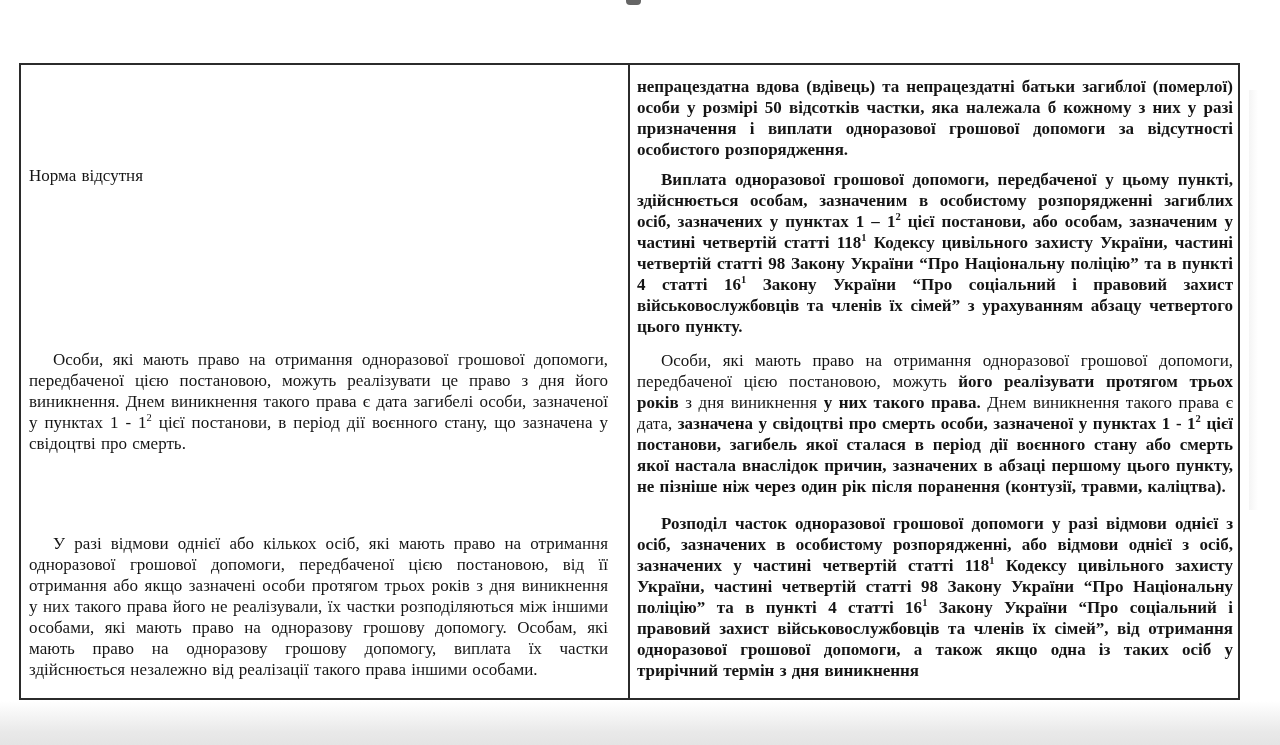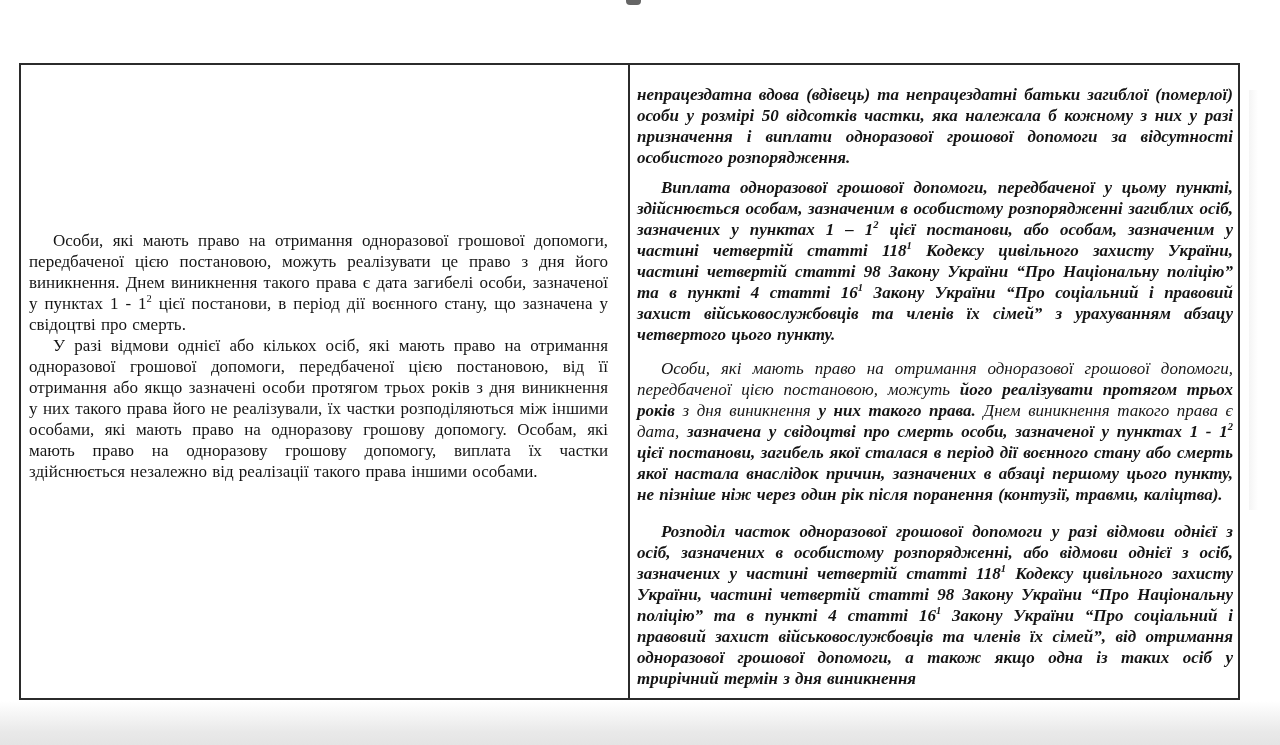--- a/index.html
+++ b/index.html
@@ -62,57 +62,57 @@
     box-sizing: border-box;
     overflow: hidden;
   }
   .col.left {
     width: 609px;
     border-right: 2px solid #2b2b2b;
     padding: 2px 20px 0 8px;
   }
   .col.right {
     flex: 1;
-    padding: 18px 5px 0 7px;
-    font-style: italic;
+    padding: 10px 5px 0 7px;
   }
   .para {
     margin: 0;
     font-size: 17px;
     line-height: 21px;
     text-align: justify;
     word-spacing: 1px;
   }
   .para.indent { text-indent: 24px; }
   .para .b { font-weight: 700; }
   .para sup {
     font-size: 0.62em;
     line-height: 0;
     vertical-align: super;
     font-weight: inherit;
   }
   
   .col.left  .p0 { margin-top: 98px; }
   .col.left  .p1 { margin-top: 163px; }
-  .col.left  .p2 { }
+  .col.left  .p2 { margin-top: 79px; }
   .col.right .p0 { margin-top: 1px; }
   .col.right .p1 { margin-top: 9px; }
   .col.right .p2 { margin-top: 13px; }
   .col.right .p3 { margin-top: 16px; }
 </style>
 </head>
 <body>
 
 <div class="page">
 
   <div class="page-mark"></div>
 
   <div class="doc-table">
 
     <div class="col left">
+      <p class="para p0"><span>Норма відсутня</span></p>
       <p class="para indent p1"><span>Особи, які мають право на отримання одноразової грошової допомоги, передбаченої цією постановою, можуть реалізувати це право з дня його виникнення. Днем виникнення такого права є дата загибелі особи, зазначеної у пунктах 1 - 1</span><sup>2</sup><span> цієї постанови, в період дії воєнного стану, що зазначена у свідоцтві про смерть.</span></p>
       <p class="para indent p2"><span>У разі відмови однієї або кількох осіб, які мають право на отримання одноразової грошової допомоги, передбаченої цією постановою, від її отримання або якщо зазначені особи протягом трьох років з дня виникнення у них такого права його не реалізували, їх частки розподіляються між іншими особами, які мають право на одноразову грошову допомогу. Особам, які мають право на одноразову грошову допомогу, виплата їх частки здійснюється незалежно від реалізації такого права іншими особами.</span></p>
     </div>
 
     <div class="col right">
       <p class="para p0"><span class="b">непрацездатна вдова (вдівець) та непрацездатні батьки загиблої (померлої) особи у розмірі 50 відсотків частки, яка належала б кожному з них у разі призначення і виплати одноразової грошової допомоги за відсутності особистого розпорядження.</span></p>
       <p class="para indent p1"><span class="b">Виплата одноразової грошової допомоги, передбаченої у цьому пункті, здійснюється особам, зазначеним в особистому розпорядженні загиблих осіб, зазначених у пунктах 1 – 1</span><sup class="b">2</sup><span class="b"> цієї постанови, або особам, зазначеним у частині четвертій статті 118</span><sup class="b">1</sup><span class="b"> Кодексу цивільного захисту України, частині четвертій статті 98 Закону України “Про Національну поліцію” та в пункті 4 статті 16</span><sup class="b">1</sup><span class="b"> Закону України “Про соціальний і правовий захист військовослужбовців та членів їх сімей” з урахуванням абзацу четвертого цього пункту.</span></p>
       <p class="para indent p2"><span>Особи, які мають право на отримання одноразової грошової допомоги, передбаченої цією постановою, можуть </span><span class="b">його реалізувати протягом трьох років</span><span> з дня виникнення </span><span class="b">у них такого права.</span><span> Днем виникнення такого права є дата, </span><span class="b">зазначена у свідоцтві про смерть особи, зазначеної у пунктах 1 - 1</span><sup class="b">2</sup><span class="b"> цієї постанови, загибель якої сталася в період дії воєнного стану або смерть якої настала внаслідок причин, зазначених в абзаці першому цього пункту, не пізніше ніж через один рік після поранення (контузії, травми, каліцтва).</span></p>
       <p class="para indent p3"><span class="b">Розподіл часток одноразової грошової допомоги у разі відмови однієї з осіб, зазначених в особистому розпорядженні, або відмови однієї з осіб, зазначених у частині четвертій статті 118</span><sup class="b">1</sup><span class="b"> Кодексу цивільного захисту України, частині четвертій статті 98 Закону України “Про Національну поліцію” та в пункті 4 статті 16</span><sup class="b">1</sup><span class="b"> Закону України “Про соціальний і правовий захист військовослужбовців та членів їх сімей”, від отримання одноразової грошової допомоги, а також якщо одна із таких осіб у трирічний термін з дня виникнення</span></p>
     </div>

